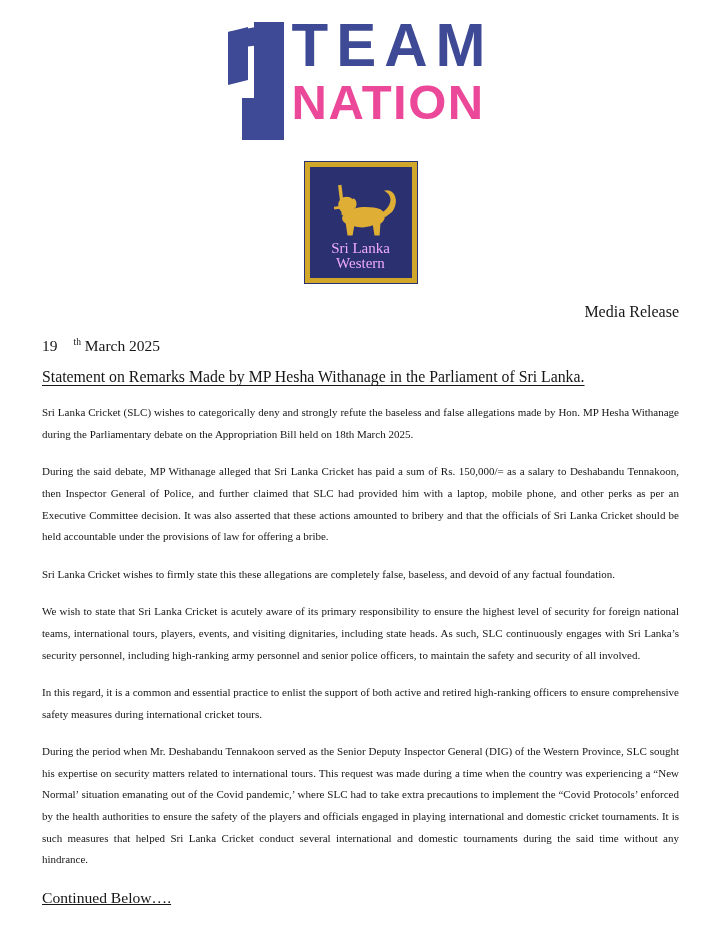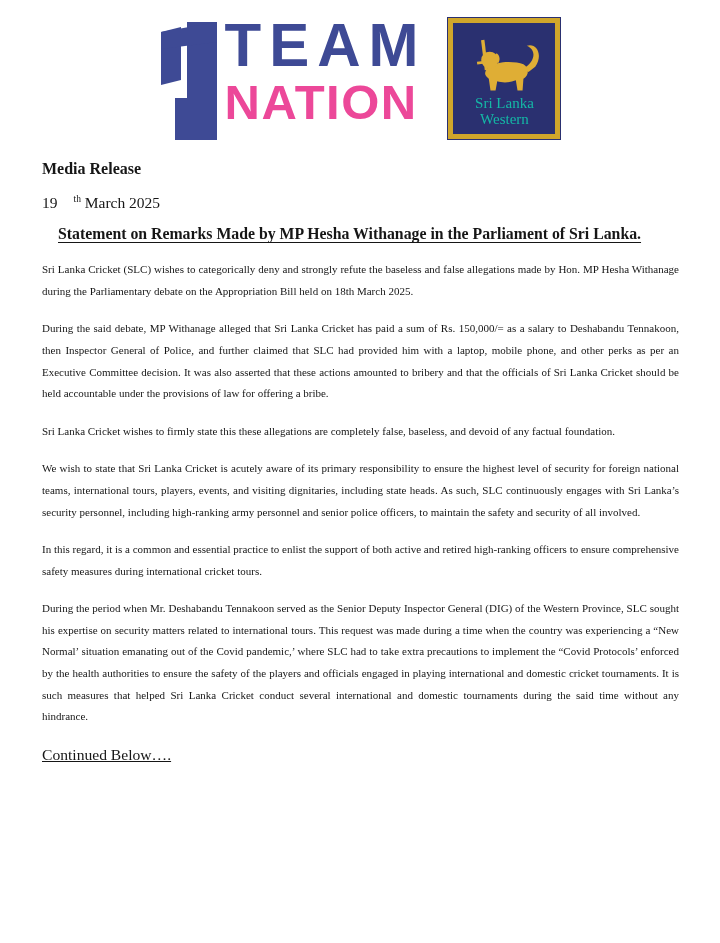--- a/index.html
+++ b/index.html
@@ -17,20 +17,21 @@
     padding: 12px 41px 20px 42px;
   }
 
   
   .logo-row {
     display: flex;
     justify-content: center;
     align-items: center;
     gap: 22px;
     margin: 4px 0 20px 0;
+    flex-direction: column;
   }
   .otn {
     display: flex;
     align-items: flex-start;
     gap: 2px;
   }
   .numeral-one-svg { display: block; }
   .otn-words {
     display: flex;
     flex-direction: column;
@@ -57,45 +58,45 @@
     border: 5px solid #D0A62B;
     box-shadow: 0 0 0 1px #2A3070;
     display: flex;
     flex-direction: column;
     align-items: center;
     justify-content: flex-end;
     padding-bottom: 6px;
   }
   .slc-lion { display: block; margin-bottom: 2px; }
   .slc-text {
-    color: #14b8a6;
+    color: #f0abfc;
     font-family: "Liberation Serif", serif;
     font-size: 15px;
     line-height: 1.05;
     text-align: center;
   }
 
   
   .doc-type {
-    text-align: left;
-    font-weight: bold;
+    text-align: right;
+    font-weight: normal;
     font-size: 16px;
     margin: 18px 0 0 0;
   }
   .date-line {
     font-size: 15.5px;
     margin: 16px 0 0 0;
   }
   .date-line sup { font-size: 9.5px; padding-left: 16px; }
   .statement-title {
     font-size: 15.8px;
-    font-weight: bold;
+    font-weight: normal;
     text-decoration: underline;
     text-underline-offset: 3px;
-    margin: 13px 0 0 16px;
+    margin: 13px 0 0 0;
   }
   .body-text p {
     font-size: 11px;
     line-height: 21.6px;
     text-align: justify;
     margin-top: 16px;
   }
   .continued {
     font-size: 15.6px;
     margin-top: 18px;

